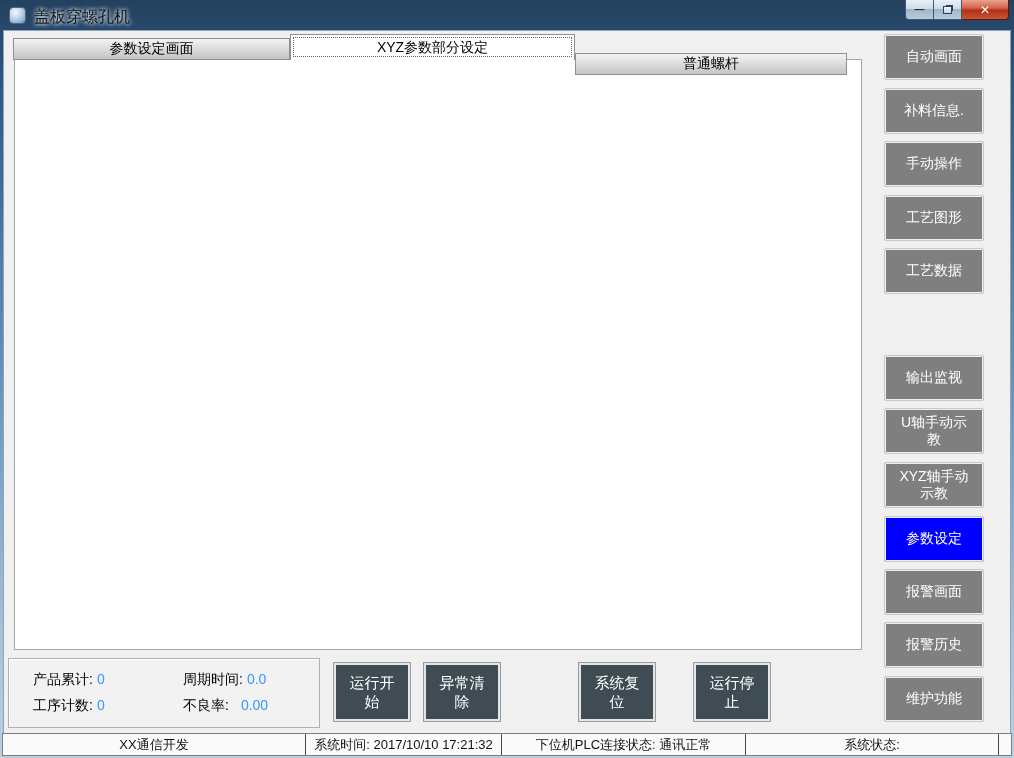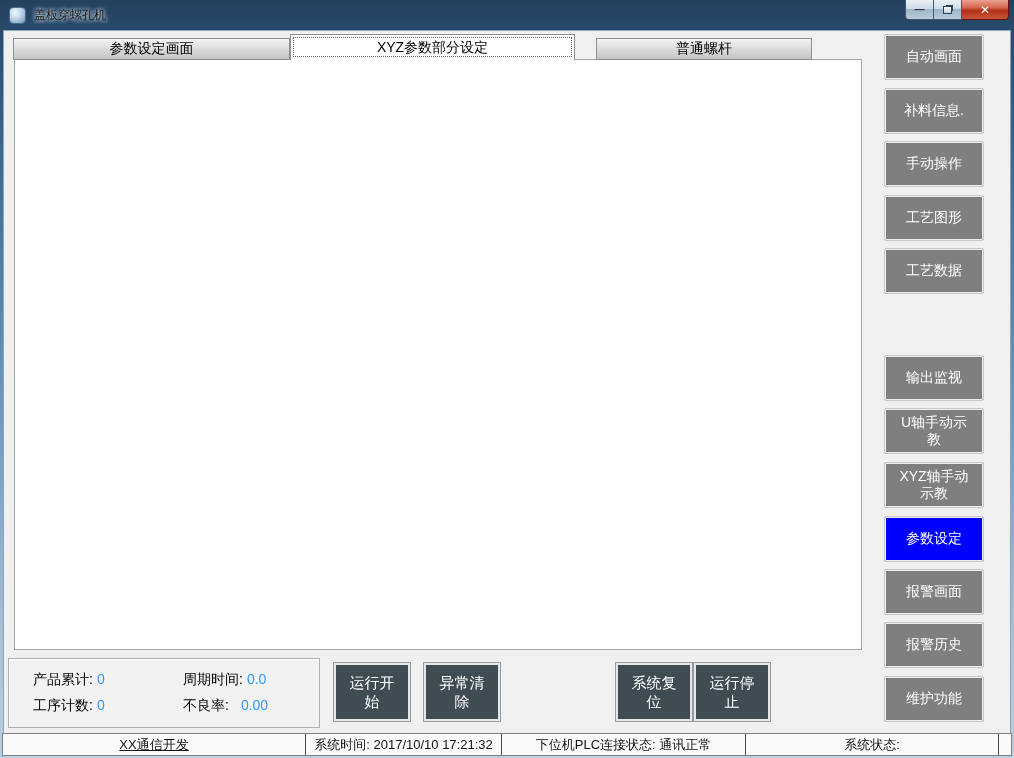--- a/index.html
+++ b/index.html
@@ -7,38 +7,38 @@
   #window { position:relative; width:1014px; height:758px; border-radius:5px 5px 0 0; overflow:hidden;
             background:linear-gradient(180deg,#24415f 0%,#2d547c 9%,#49779f 30%,#7ba3c6 62%,#a9c2d9 85%,#b9cfe2 100%); }
   
   #client { position:absolute; left:3px; top:30px; width:1008px; height:725px; background:#f0f0f0; border:1px solid #8ea4b8; }
 
   
   .titlebar { position:absolute; left:0; top:0; width:1014px; height:30px; }
   .app-icon { position:absolute; left:9px; top:7px; width:17px; height:17px; border-radius:4px;
               background:radial-gradient(circle at 35% 30%, #f2f8fd 0%, #c3d8ea 40%, #8fb2cf 75%, #6588ab 100%);
               border:1px solid #4c688a; }
-  .title-text { position:absolute; left:34px; top:7px; font-size:12px; color:#151515; text-shadow:0 0 4px #d5e6f5,0 0 4px #d5e6f5; }
+  .title-text { position:absolute; left:34px; top:7px; font-size:16px; color:#151515; text-shadow:0 0 4px #d5e6f5,0 0 4px #d5e6f5; }
   .caption-btns { position:absolute; left:905px; top:0; height:20px; display:flex; }
   .cap-btn { height:20px; border:1px solid #41586e; border-top:none; background:linear-gradient(180deg,#e9f0f6 0%,#cfdce7 45%,#9fb6c9 50%,#b9cdda 100%);
              display:flex; align-items:center; justify-content:center; font-size:10px; color:#1c2e40; font-weight:bold; }
   .cap-min { width:29px; border-radius:0 0 0 4px; }
   .cap-max { width:28px; border-left:none; }
   .cap-max .restore-box { width:9px; height:8px; border:1px solid #28435c; background:linear-gradient(#f4f8fb,#c2d3e0); box-shadow:2px -2px 0 -1px #28435c; }
   .cap-close { width:47px; border-left:none; border-radius:0 0 4px 0; border-color:#5e150a;
                background:linear-gradient(180deg,#eba28f 0%,#d4664d 40%,#b03116 55%,#c9543a 100%); color:#fff; font-size:12px; }
 
   
   .tab { position:absolute; display:flex; align-items:center; justify-content:center; font-size:14px; color:#000; cursor:default; }
   .tab-inactive { top:38px; height:22px; background:linear-gradient(180deg,#f4f4f4,#d2d2d2 70%,#c4c4c4); border:1px solid #8f8f8f; z-index:2; }
   .tab-active { top:34px; height:26px; background:#fff; border:1px solid #8f8f8f; border-bottom:none; z-index:4;
                 outline:1px dotted #666; outline-offset:-4px; }
   #tab0 { left:13px;  width:277px; }
   #tab1 { left:290px; width:285px; }
-  #tab2 { left:596px; width:216px; }
+  #tab2 { left:575px; width:272px;margin-top:15px; }
 
   
   .main-panel { position:absolute; left:14px; top:59px; width:848px; height:591px; background:#fff; border:1px solid #a6a6a6; z-index:1; }
   .page-heading { position:absolute; left:40px; top:86px; font-size:15px; font-weight:bold; color:#0a2fd6; }
   .fld-label { color:#3c50d8; font-size:15px; font-weight:bold; }
   .yellow-input { background:#ffff00; border:1px solid #bdbdbd; border-top-color:#7f7f7f; font-family:"Liberation Sans","DejaVu Sans",sans-serif;
                   font-size:15px; font-weight:bold; color:#000; padding:0 4px; outline:none; }
   #model-label { position:absolute; left:90px; top:130px; width:112px; text-align:right; }
   #model-input { position:absolute; left:207px; top:126px; width:206px; height:23px; }
   #id-label    { position:absolute; left:573px; top:133px; }
@@ -74,28 +74,28 @@
   
   .stats-panel { position:absolute; left:8px; top:658px; width:312px; height:70px; background:#f2f2f2;
                  border:1px solid #b0b0b0; box-shadow:inset 1px 1px 0 #fff; display:grid;
                  grid-template-columns:150px 150px; grid-template-rows:1fr 1fr; padding:8px 0 8px 24px; align-items:center; }
   .stat-item { font-size:14px; color:#000; white-space:nowrap; }
   .stat-value { color:#3399ff; margin-left:4px; }
 
   
   .run-btn { position:absolute; top:662px; width:78px; height:60px; font-size:15px; line-height:1.3; z-index:5; }
   #run0 { left:333px; } #run1 { left:423px; } #run2 { left:513px; }
-  #run3 { left:615px; } #run4 { left:693px; } #run5 { left:783px; }
+  #run3 { left:578px; } #run4 { left:693px; } #run5 { left:783px; }
 
   
   .statusbar { position:absolute; left:2px; top:733px; width:1010px; height:23px; background:#fafafa;
                border:1px solid #7e7e7e; display:flex; align-items:stretch; z-index:6; }
   .status-seg { display:flex; align-items:center; justify-content:center; font-size:13px; color:#111; border-right:1px solid #4a4a4a; }
   .status-seg:last-child { border-right:none; }
-  #seg0 { width:303px;text-decoration:underline; } #seg1 { width:196px; } #seg2 { width:244px; } #seg3 { width:253px; } #seg-cap { flex:1; }
+  #seg0 { width:303px; } #seg1 { width:196px; } #seg2 { width:244px; } #seg3 { width:253px; } #seg-cap { flex:1; }
 </style>
 </head>
 <body>
 
 <div id="window">
 
   <div class="titlebar">
     <div class="app-icon"></div>
     <div class="title-text">盖板穿螺孔机</div>
     <div class="caption-btns">

